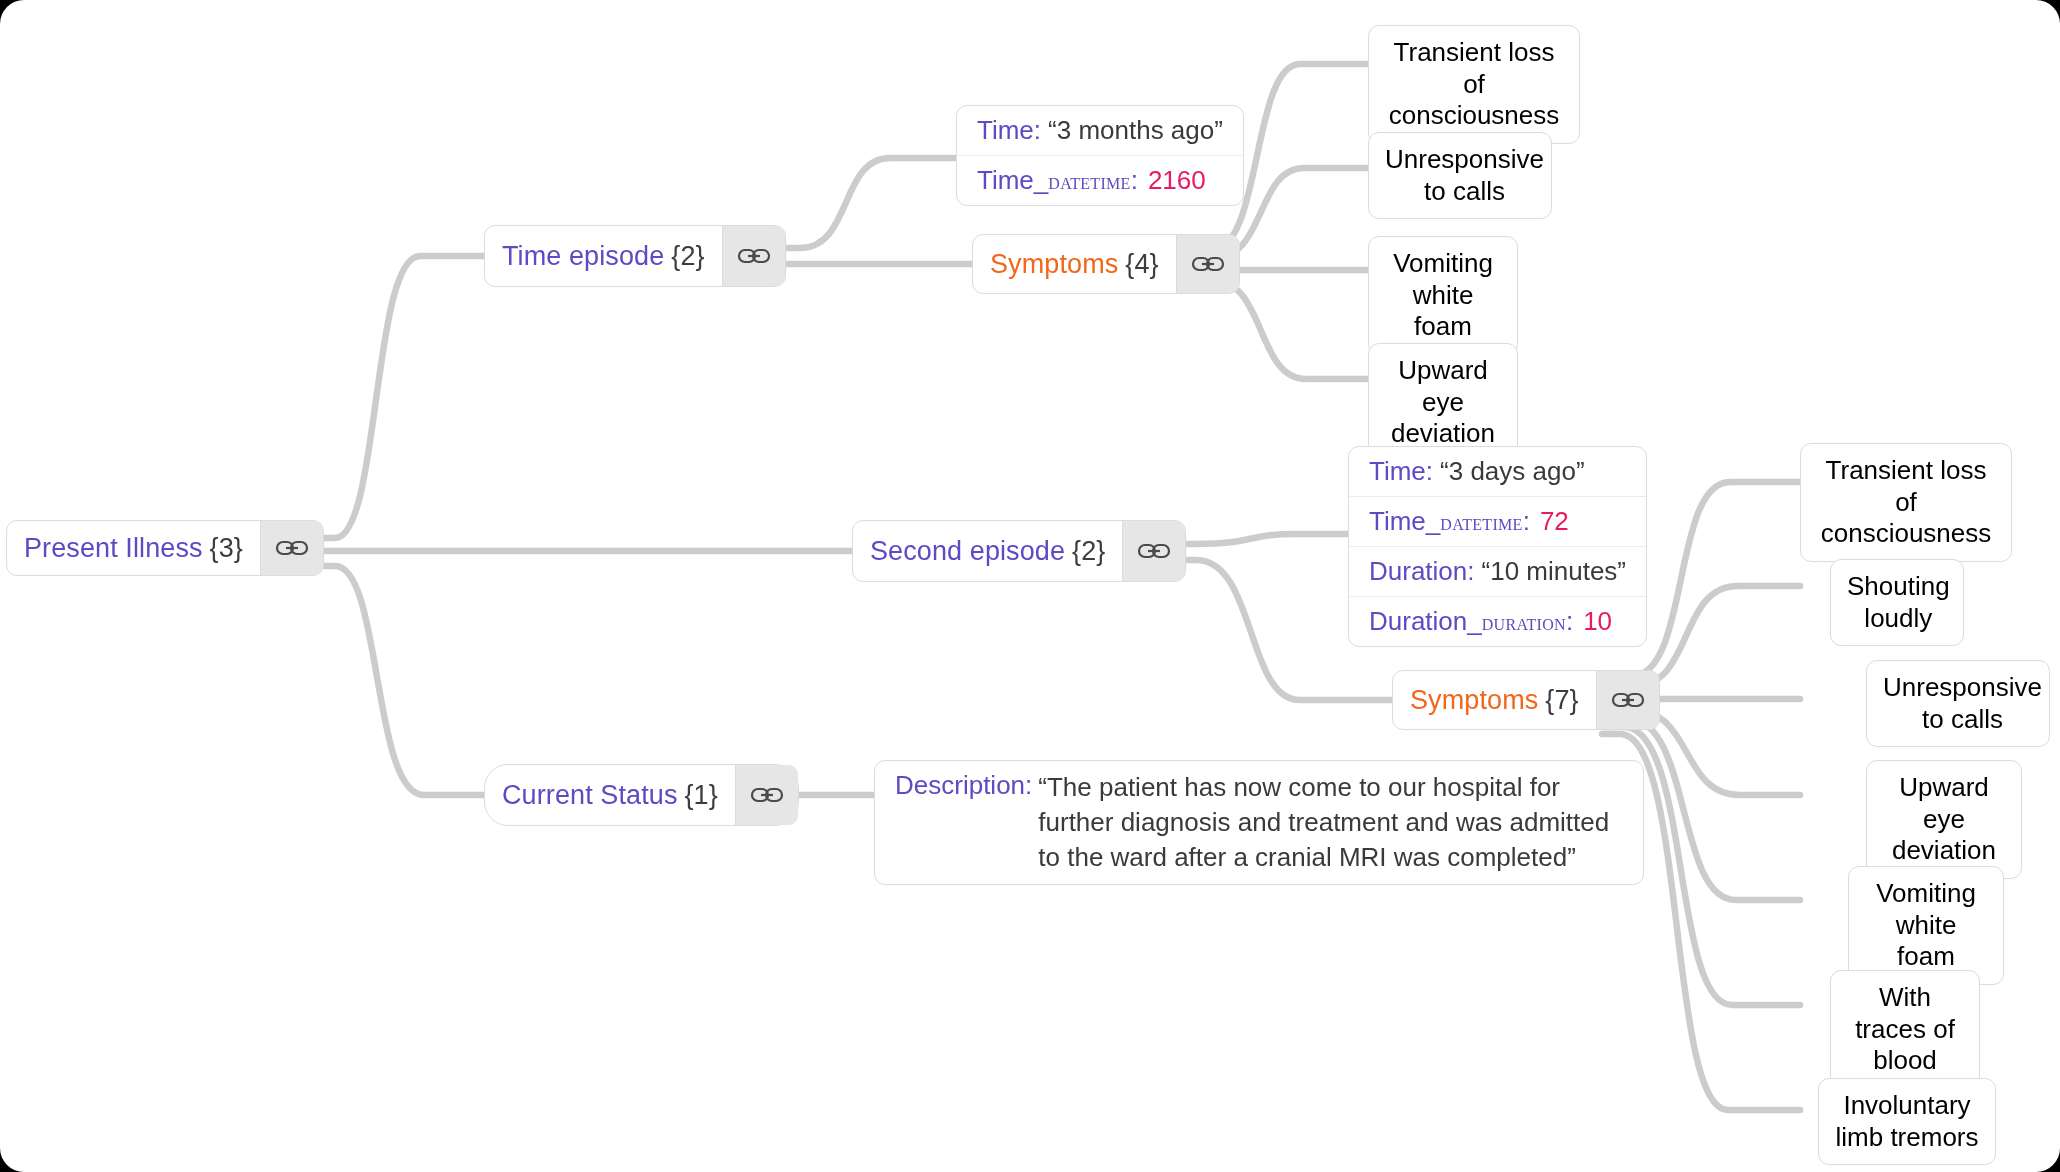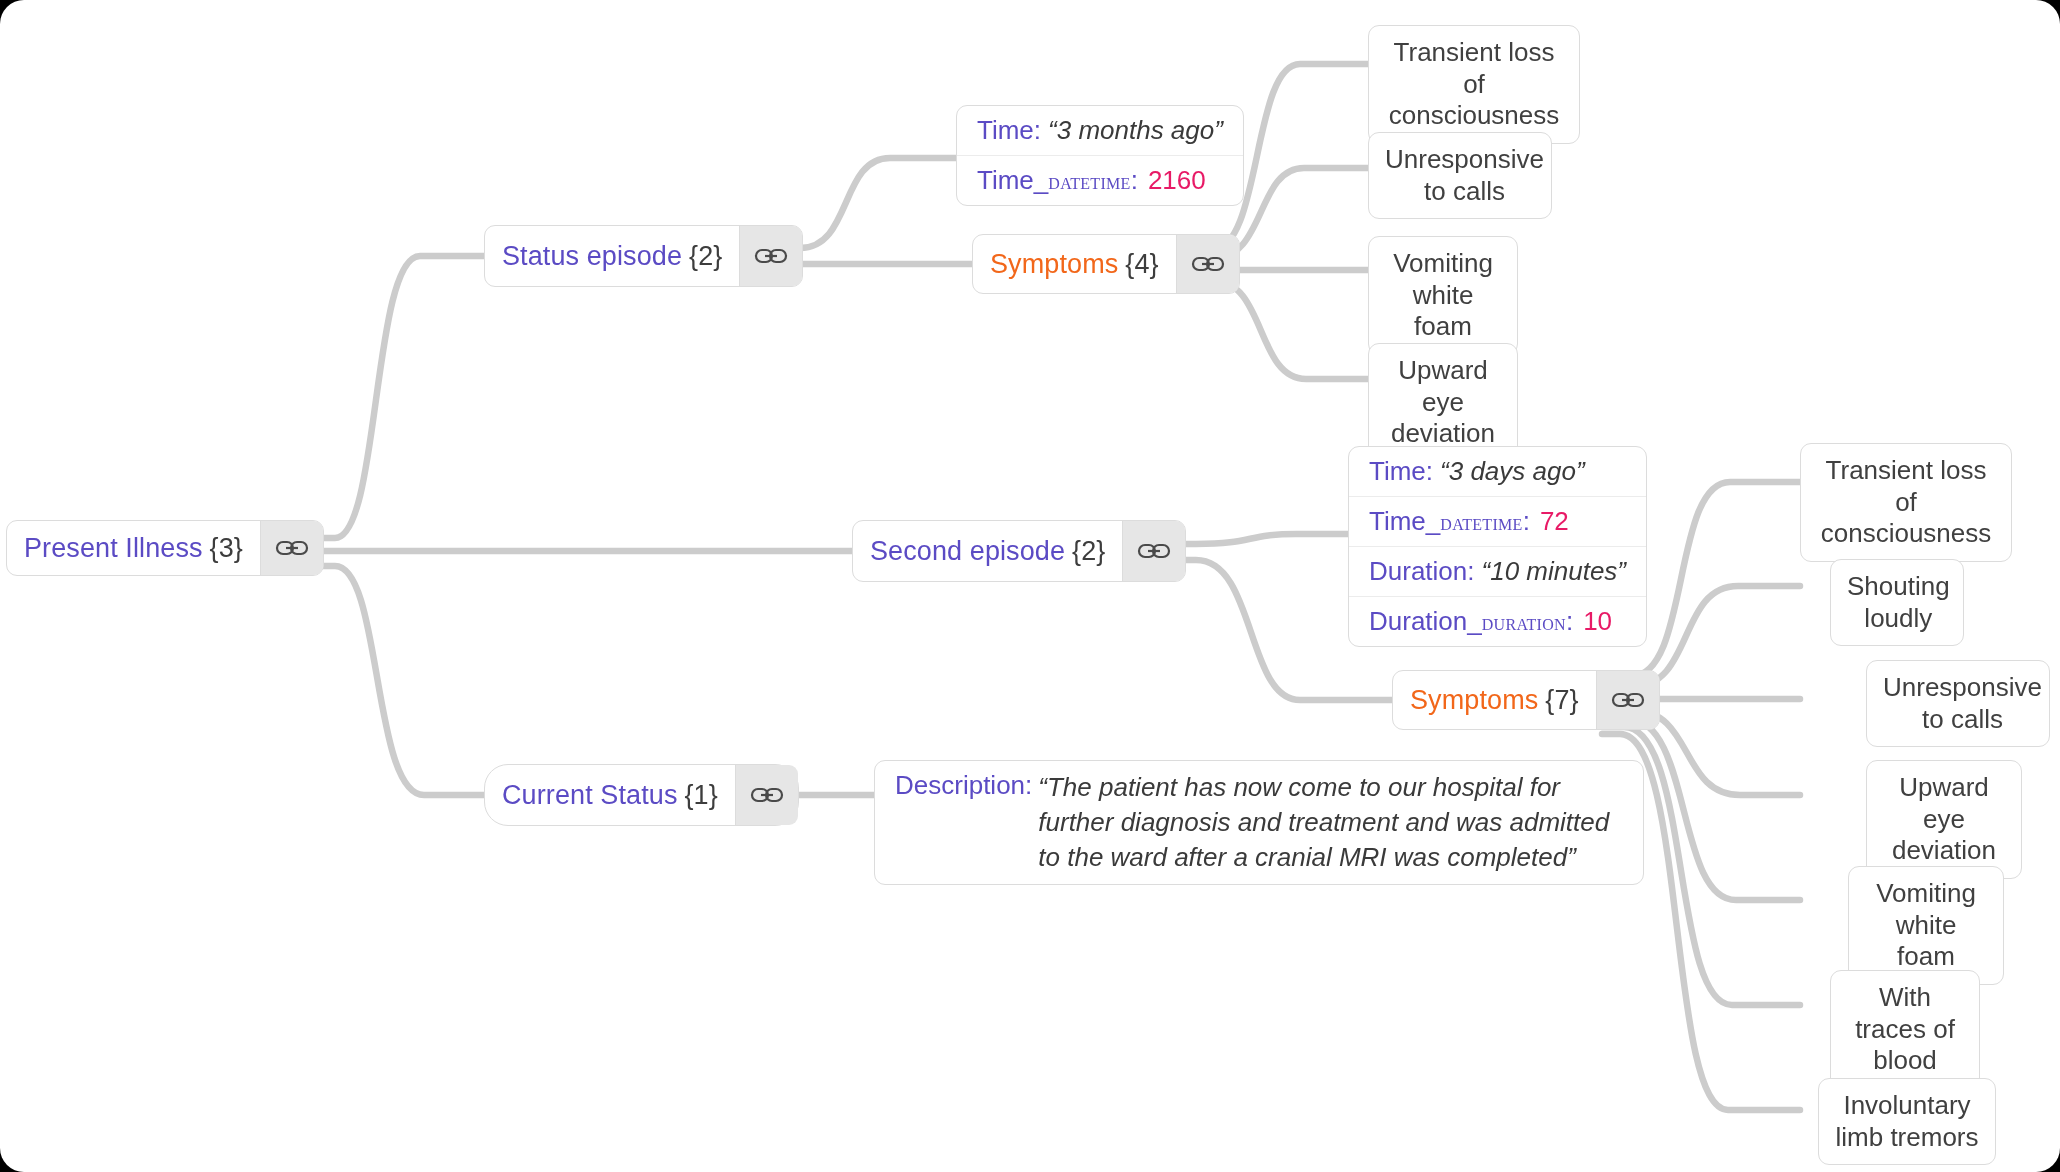--- a/index.html
+++ b/index.html
@@ -15,29 +15,29 @@
               padding:0 17px;white-space:nowrap;}
   .branch .body{font-size:27px;letter-spacing:.1px;}
   .lbl-purple{color:#5b4bc4;}
   .lbl-orange{color:#f2671a;}
   .count{color:#3d3d3d;margin-left:7px;}
   .toggle{display:flex;align-items:center;justify-content:center;
           width:62px;background:#e6e6e6;border-left:1.5px solid #dcdcdc;
           border-radius:0 9px 9px 0;}
   .leaf{border-radius:11px;}
   .leaf .body{padding:11px 16px;text-align:center;white-space:normal;
-              display:block;color:#404040;font-size:26px;line-height:1.22;}
+              display:block;color:#000000;font-size:26px;line-height:1.22;}
   .attr{flex-direction:column;border-radius:11px;align-items:stretch;}
   .row{display:flex;align-items:baseline;padding:9px 20px;font-size:26px;
        white-space:nowrap;}
   .row + .row{border-top:1.5px solid #ececec;}
   .k{color:#5b4bc4;}
   .sub{font-family:"Liberation Serif","DejaVu Serif",serif;
        font-size:16px;letter-spacing:.3px;color:#5b4bc4;}
-  .v-str{color:#3a3a3a;margin-left:7px;font-style:italic;}
+  .v-str{color:#3a3a3a;margin-left:7px;}
   .v-num{color:#e81a66;margin-left:10px;}
   .desc .row{white-space:normal;align-items:flex-start;}
   .desc .v-str{margin-left:6px;display:block;max-width:700px;line-height:1.35;}
 </style>
 </head>
 <body>
 
 <div id="canvas">
 
   <svg id="wires" viewBox="0 0 2060 1172">
@@ -83,21 +83,21 @@
       <svg width="34" height="20" viewBox="0 0 34 20">
         <rect x="2" y="4" width="16" height="12" rx="6" fill="none" stroke="#4a4a4a" stroke-width="2.2"></rect>
         <rect x="16" y="4" width="16" height="12" rx="6" fill="none" stroke="#4a4a4a" stroke-width="2.2"></rect>
         <line x1="11" y1="10" x2="23" y2="10" stroke="#4a4a4a" stroke-width="2.2"></line>
       </svg>
     </div>
   </div>
 
   <div class="node branch" style="left:484px;top:225px;height:62px;">
     <div class="body">
-      <span class="lbl-purple">Status episode</span>
+      <span class="lbl-purple">Time episode</span>
       <span class="count">{2}</span>
     </div>
     <div class="toggle">
       <svg width="34" height="20" viewBox="0 0 34 20">
         <rect x="2" y="4" width="16" height="12" rx="6" fill="none" stroke="#4a4a4a" stroke-width="2.2"></rect>
         <rect x="16" y="4" width="16" height="12" rx="6" fill="none" stroke="#4a4a4a" stroke-width="2.2"></rect>
         <line x1="11" y1="10" x2="23" y2="10" stroke="#4a4a4a" stroke-width="2.2"></line>
       </svg>
     </div>
   </div>

